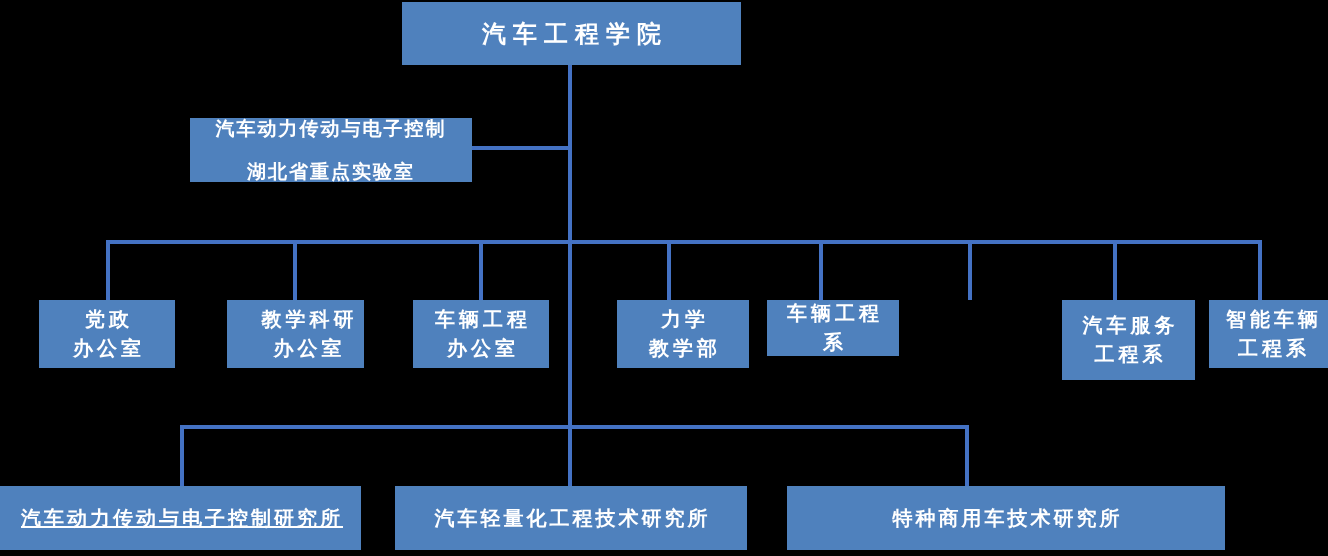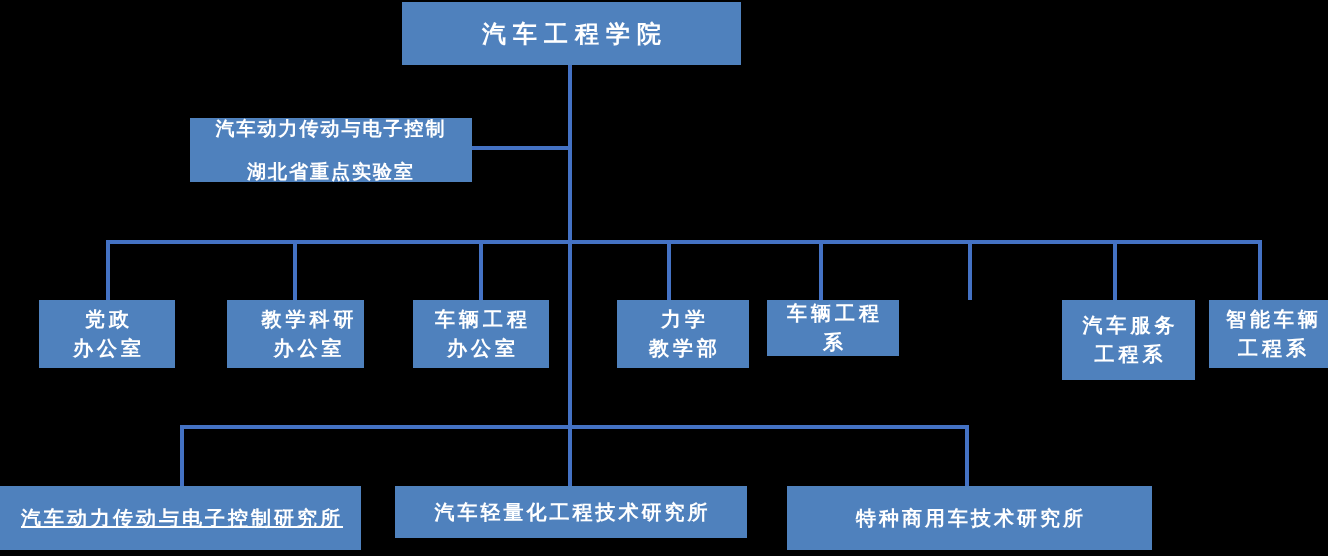--- a/index.html
+++ b/index.html
@@ -86,20 +86,20 @@
     <span class="ln">工程系</span>
   </div>
   <div class="box dept-box" style="left:1197px;top:300px;width:126px;height:68px;">
     <span class="ln">智能车辆</span>
     <span class="ln">工程系</span>
   </div>
 
   <div class="box inst-box" style="left:0px;top:486px;width:361px;height:64px;text-decoration:underline;">
     <span class="ln">汽车动力传动与电子控制研究所</span>
   </div>
-  <div class="box inst-box" style="left:395px;top:486px;width:352px;height:52px;text-align:right;">
+  <div class="box inst-box" style="left:395px;top:486px;width:352px;height:64px;text-align:right;">
     <span class="ln">汽车轻量化工程技术研究所</span>
   </div>
-  <div class="box inst-box" style="left:787px;top:486px;width:365px;height:64px;">
+  <div class="box inst-box" style="left:787px;top:486px;width:438px;height:64px;">
     <span class="ln">特种商用车技术研究所</span>
   </div>
 
 </div>
 
 </body></html>

